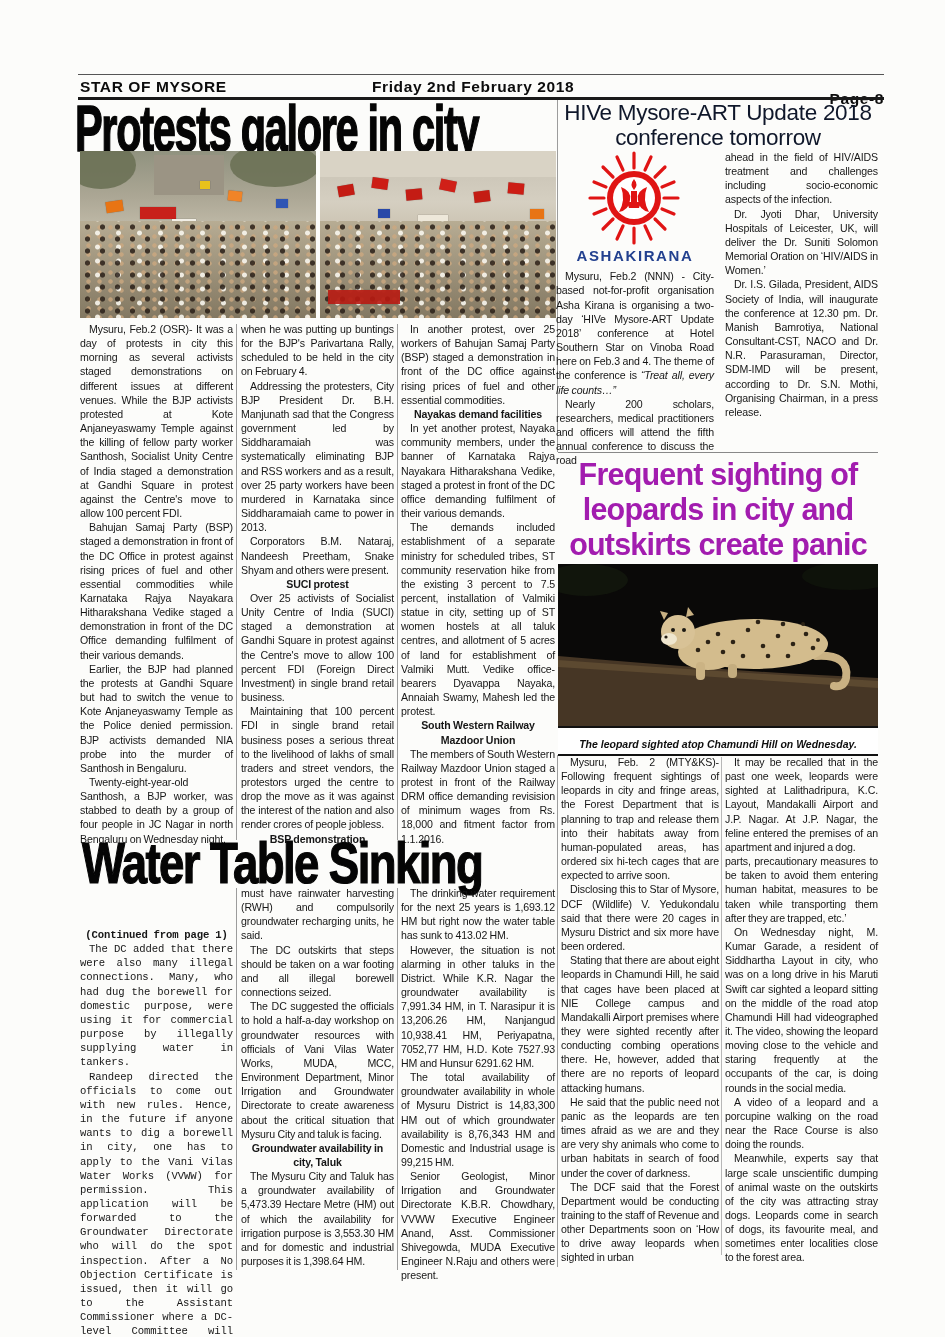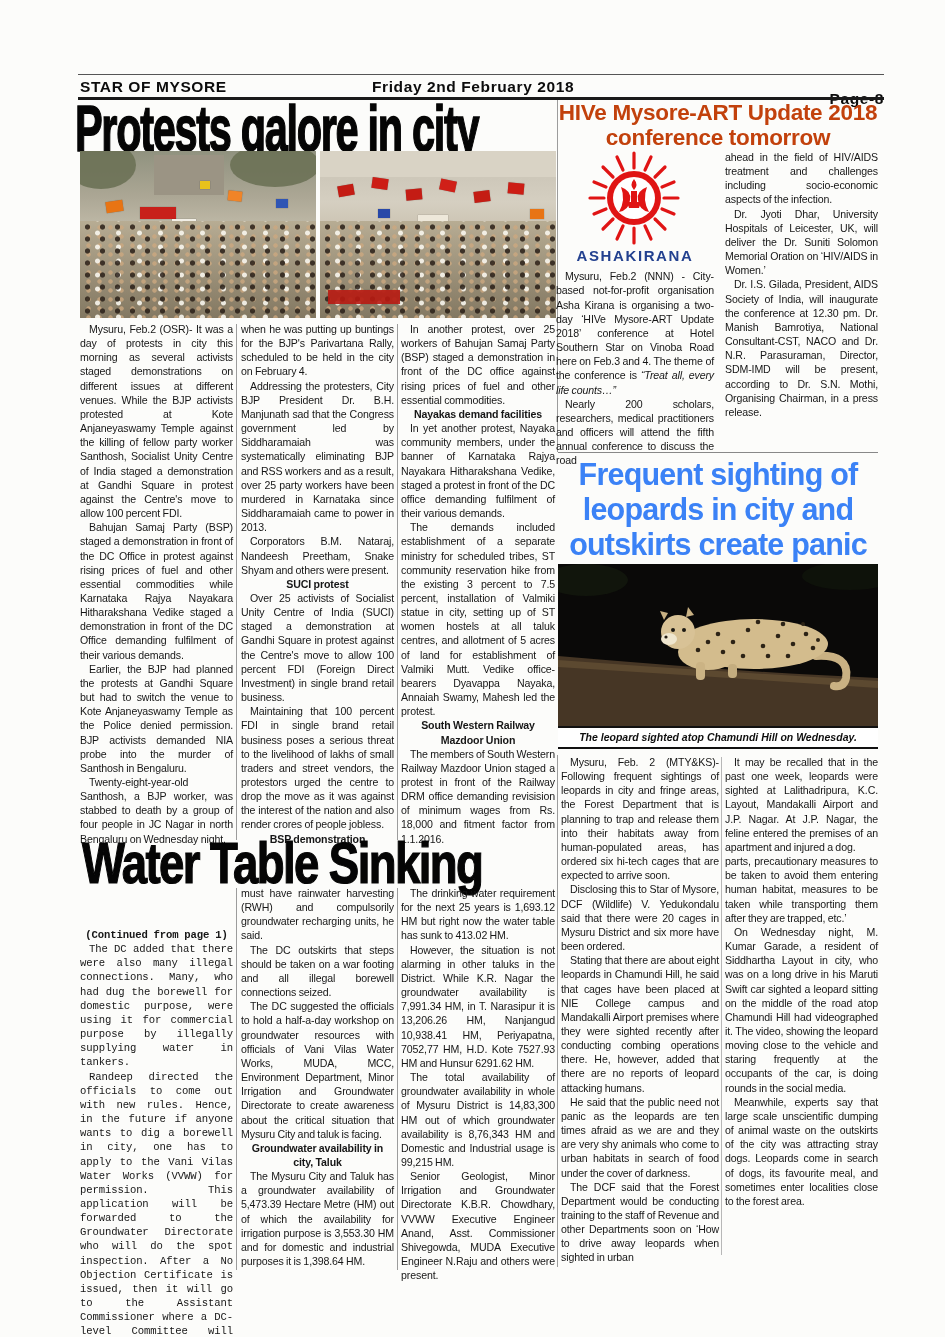--- a/index.html
+++ b/index.html
@@ -15,23 +15,23 @@
   .masthead-row .date{position:absolute;left:294px;top:0;}
   .masthead-row .pageno{position:absolute;right:0;top:0;margin-top:12px;}
 
   .main-headline{position:absolute;left:75px;top:92px;margin:0;white-space:nowrap;
                  font-size:62px;font-weight:bold;letter-spacing:-2px;color:#050505;
                  transform:scale(0.67,1.04);transform-origin:0 0;-webkit-text-stroke:1.4px #050505;}
   .water-headline{position:absolute;left:82px;top:830px;margin:0;white-space:nowrap;
                  font-size:57px;font-weight:bold;letter-spacing:-2px;color:#050505;
                  transform:scale(0.80,1.0);transform-origin:0 0;-webkit-text-stroke:1.2px #050505;}
   .hiv-headline{position:absolute;left:556px;top:101px;width:324px;text-align:center;
-                color:#c2410c;font-weight:bold;font-size:22.5px;line-height:24.5px;letter-spacing:-.3px;}
+                color:#0f172a;font-weight:normal;font-size:22.5px;line-height:24.5px;letter-spacing:-.3px;}
   .leopard-headline{position:absolute;left:556px;top:457px;width:324px;text-align:center;
-                font-weight:bold;font-size:30.5px;line-height:35px;letter-spacing:-.8px;color:#3b82f6;}
+                font-weight:bold;font-size:30.5px;line-height:35px;letter-spacing:-.8px;color:#a21caf;}
 
   .col{position:absolute;font-size:10.6px;line-height:14.15px;letter-spacing:-.12px;word-spacing:-.4px;}
   .para{margin:0;text-indent:9px;text-align:justify;}
   .noindent{text-indent:0;}
   .subhead{margin:0;text-align:center;font-weight:bold;text-indent:0;}
 
   .photo{position:absolute;top:151px;height:167px;overflow:hidden;background:#b3a995;
          box-shadow:inset 0 0 0 1px #777;}
   #photo1{left:80px;width:236px;}
   #photo2{left:320px;width:236px;}
@@ -47,21 +47,21 @@
       radial-gradient(circle, rgba(42,32,24,.85) 2.2px, transparent 3px),
       radial-gradient(circle, rgba(250,248,240,.88) 2px, transparent 2.9px),
       radial-gradient(circle, rgba(204,168,128,.8) 1.8px, transparent 2.6px),
       linear-gradient(#b7ac93,#837862);
     background-size:15px 12px,21px 14px,11px 9px,100% 100%;
     background-position:0 0,7px 5px,3px 2px,0 0;}
 
   .leopard-photo{position:absolute;left:558px;top:564px;width:320px;height:162px;background:#000;overflow:hidden;}
   .caption{position:absolute;left:558px;top:726px;width:320px;border-top:2px solid #111;
            border-bottom:2px solid #111;font-size:10.5px;font-weight:bold;font-style:italic;
-           text-align:center;padding:3px 0 4px;color:#0e0e0e;background:#fff;}
+           text-align:center;padding:10px 0 4px;color:#0e0e0e;background:#fff;}
 
   #p-col-1{left:80px;top:322px;width:153px;}
   #p-col-2{left:241px;top:322px;width:153px;}
   #p-col-3{left:401px;top:322px;width:154px;}
   #hiv-col-left{left:556px;top:150px;width:158px;}
   #hiv-col-right{left:725px;top:150px;width:153px;}
   #leo-col-1{left:561px;top:755px;width:158px;}
   #leo-col-2{left:725px;top:755px;width:153px;}
   #w-col-1{left:80px;top:928px;width:153px;font-family:Liberation Mono, monospace;}
   #w-col-2{left:241px;top:886px;width:153px;}
@@ -247,20 +247,21 @@
     <p class="para">Disclosing this to Star of Mysore, DCF (Wildlife) V. Yedukondalu said that there were 20 cages in Mysuru District and six more have been ordered.</p>
     <p class="para">Stating that there are about eight leopards in Chamundi Hill, he said that cages have been placed at NIE College campus and Mandakalli Airport premises where they were sighted recently after conducting combing operations there. He, however, added that there are no reports of leopard attacking humans.</p>
     <p class="para">He said that the public need not panic as the leopards are ten times afraid as we are and they are very shy animals who come to urban habitats in search of food under the cover of darkness.</p>
     <p class="para">The DCF said that the Forest Department would be conducting training to the staff of Revenue and other Departments soon on ‘How to drive away leopards when sighted in urban</p>
   </div>
   <div class="vrule" style="left:721px;top:757px;height:498px;background:#b7b7b7"></div>
   <div class="col" id="leo-col-2">
     <p class="para">It may be recalled that in the past one week, leopards were sighted at Lalithadripura, K.C. Layout, Mandakalli Airport and J.P. Nagar. At J.P. Nagar, the feline entered the premises of an apartment and injured a dog.</p>
     <p class="para noindent">parts, precautionary measures to be taken to avoid them entering human habitat, measures to be taken while transporting them after they are trapped, etc.’</p>
     <p class="para">On Wednesday night, M. Kumar Garade, a resident of Siddhartha Layout in city, who was on a long drive in his Maruti Swift car sighted a leopard sitting on the middle of the road atop Chamundi Hill had videographed it. The video, showing the leopard moving close to the vehicle and staring frequently at the occupants of the car, is doing rounds in the social media.</p>
+    <p class="para">A video of a leopard and a porcupine walking on the road near the Race Course is also doing the rounds.</p>
     <p class="para">Meanwhile, experts say that large scale unscientific dumping of animal waste on the outskirts of the city was attracting stray dogs. Leopards come in search of dogs, its favourite meal, and sometimes enter localities close to the forest area.</p>
   </div>
 
   <h2 class="water-headline">Water Table Sinking</h2>
 
   <div class="col" id="w-col-1">
     <p class="subhead">(Continued from page 1)</p>
     <p class="para">The DC added that there were also many illegal connections. Many, who had dug the borewell for domestic purpose, were using it for commercial purpose by illegally supplying water in tankers.</p>
     <p class="para">Randeep directed the officials to come out with new rules. Hence, in the future if anyone wants to dig a borewell in city, one has to apply to the Vani Vilas Water Works (VVWW) for permission. This application will be forwarded to the Groundwater Directorate who will do the spot inspection. After a No Objection Certificate is issued, then it will go to the Assistant Commissioner where a DC-level Committee will finally give its approval, he said. He asked the officials to compulsorily bring the new plan into force.</p>
     <p class="para">Apart from this, in the future all buildings and private houses</p>

